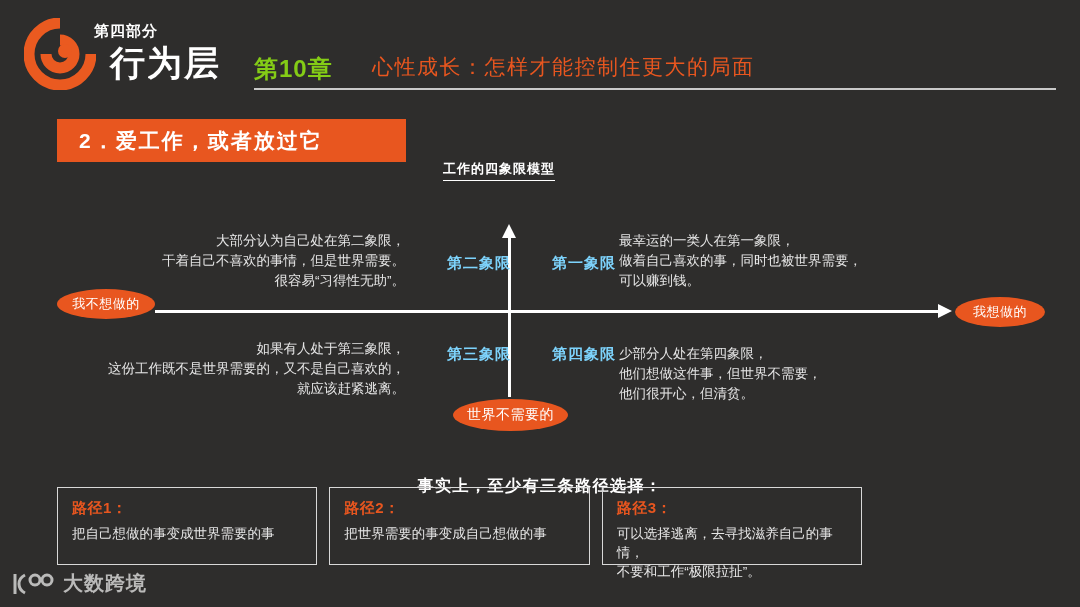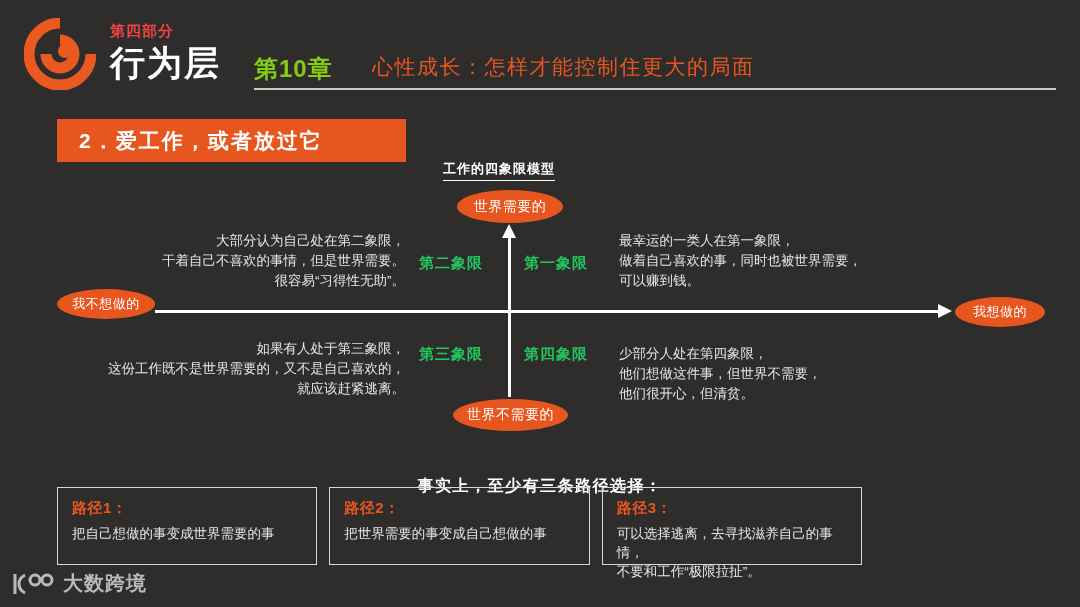--- a/index.html
+++ b/index.html
@@ -21,23 +21,23 @@
   
   #logo-mark {
     position: absolute;
     left: 24px;
     top: 18px;
     width: 72px;
     height: 72px;
   }
   #part-label {
     position: absolute;
-    left: 110px;
+    left: 94px;
     top: 22px;
-    color: #ef4444;
+    color: #ffffff;
     font-size: 15px;
     font-weight: bold;
     letter-spacing: 1px;
   }
   #part-title {
     position: absolute;
     left: 110px;
     top: 42px;
     color: #ffffff;
     font-size: 35px;
@@ -177,25 +177,26 @@
     top: 224px;
     width: 0;
     height: 0;
     border-bottom: 14px solid #ffffff;
     border-left: 7px solid transparent;
     border-right: 7px solid transparent;
   }
 
   .quad-label {
     position: absolute;
-    color: #22c55e;
+    color: #7dd3fc;
     font-size: 15px;
     font-weight: bold;
     letter-spacing: 1px;
     white-space: nowrap;
+    margin-left: 28px;
   }
   #quad-2 { left: 419px; top: 254px; }
   #quad-1 { left: 524px; top: 254px; }
   #quad-3 { left: 419px; top: 345px; }
   #quad-4 { left: 524px; top: 345px; }
 
   .desc {
     position: absolute;
     color: #e6e6e6;
     font-size: 13.5px;
@@ -302,21 +303,20 @@
   <div id="chapter-no">第10章</div>
   <div id="chapter-title">心性成长：怎样才能控制住更大的局面</div>
   <div id="header-rule"></div>
 
   <div id="section-banner">
     <span id="section-banner-label">2．爱工作，或者放过它</span>
   </div>
 
   <div id="diagram-title">工作的四象限模型</div>
 
-  <div class="pill" id="pill-top">世界需要的</div>
   <div class="pill" id="pill-bottom">世界不需要的</div>
   <div class="pill" id="pill-left">我不想做的</div>
   <div class="pill" id="pill-right">我想做的</div>
 
   <div id="axis-h"></div>
   <div id="axis-h-arrow"></div>
   <div id="axis-v"></div>
   <div id="axis-v-arrow"></div>
 
   <div class="quad-label" id="quad-2">第二象限</div>

